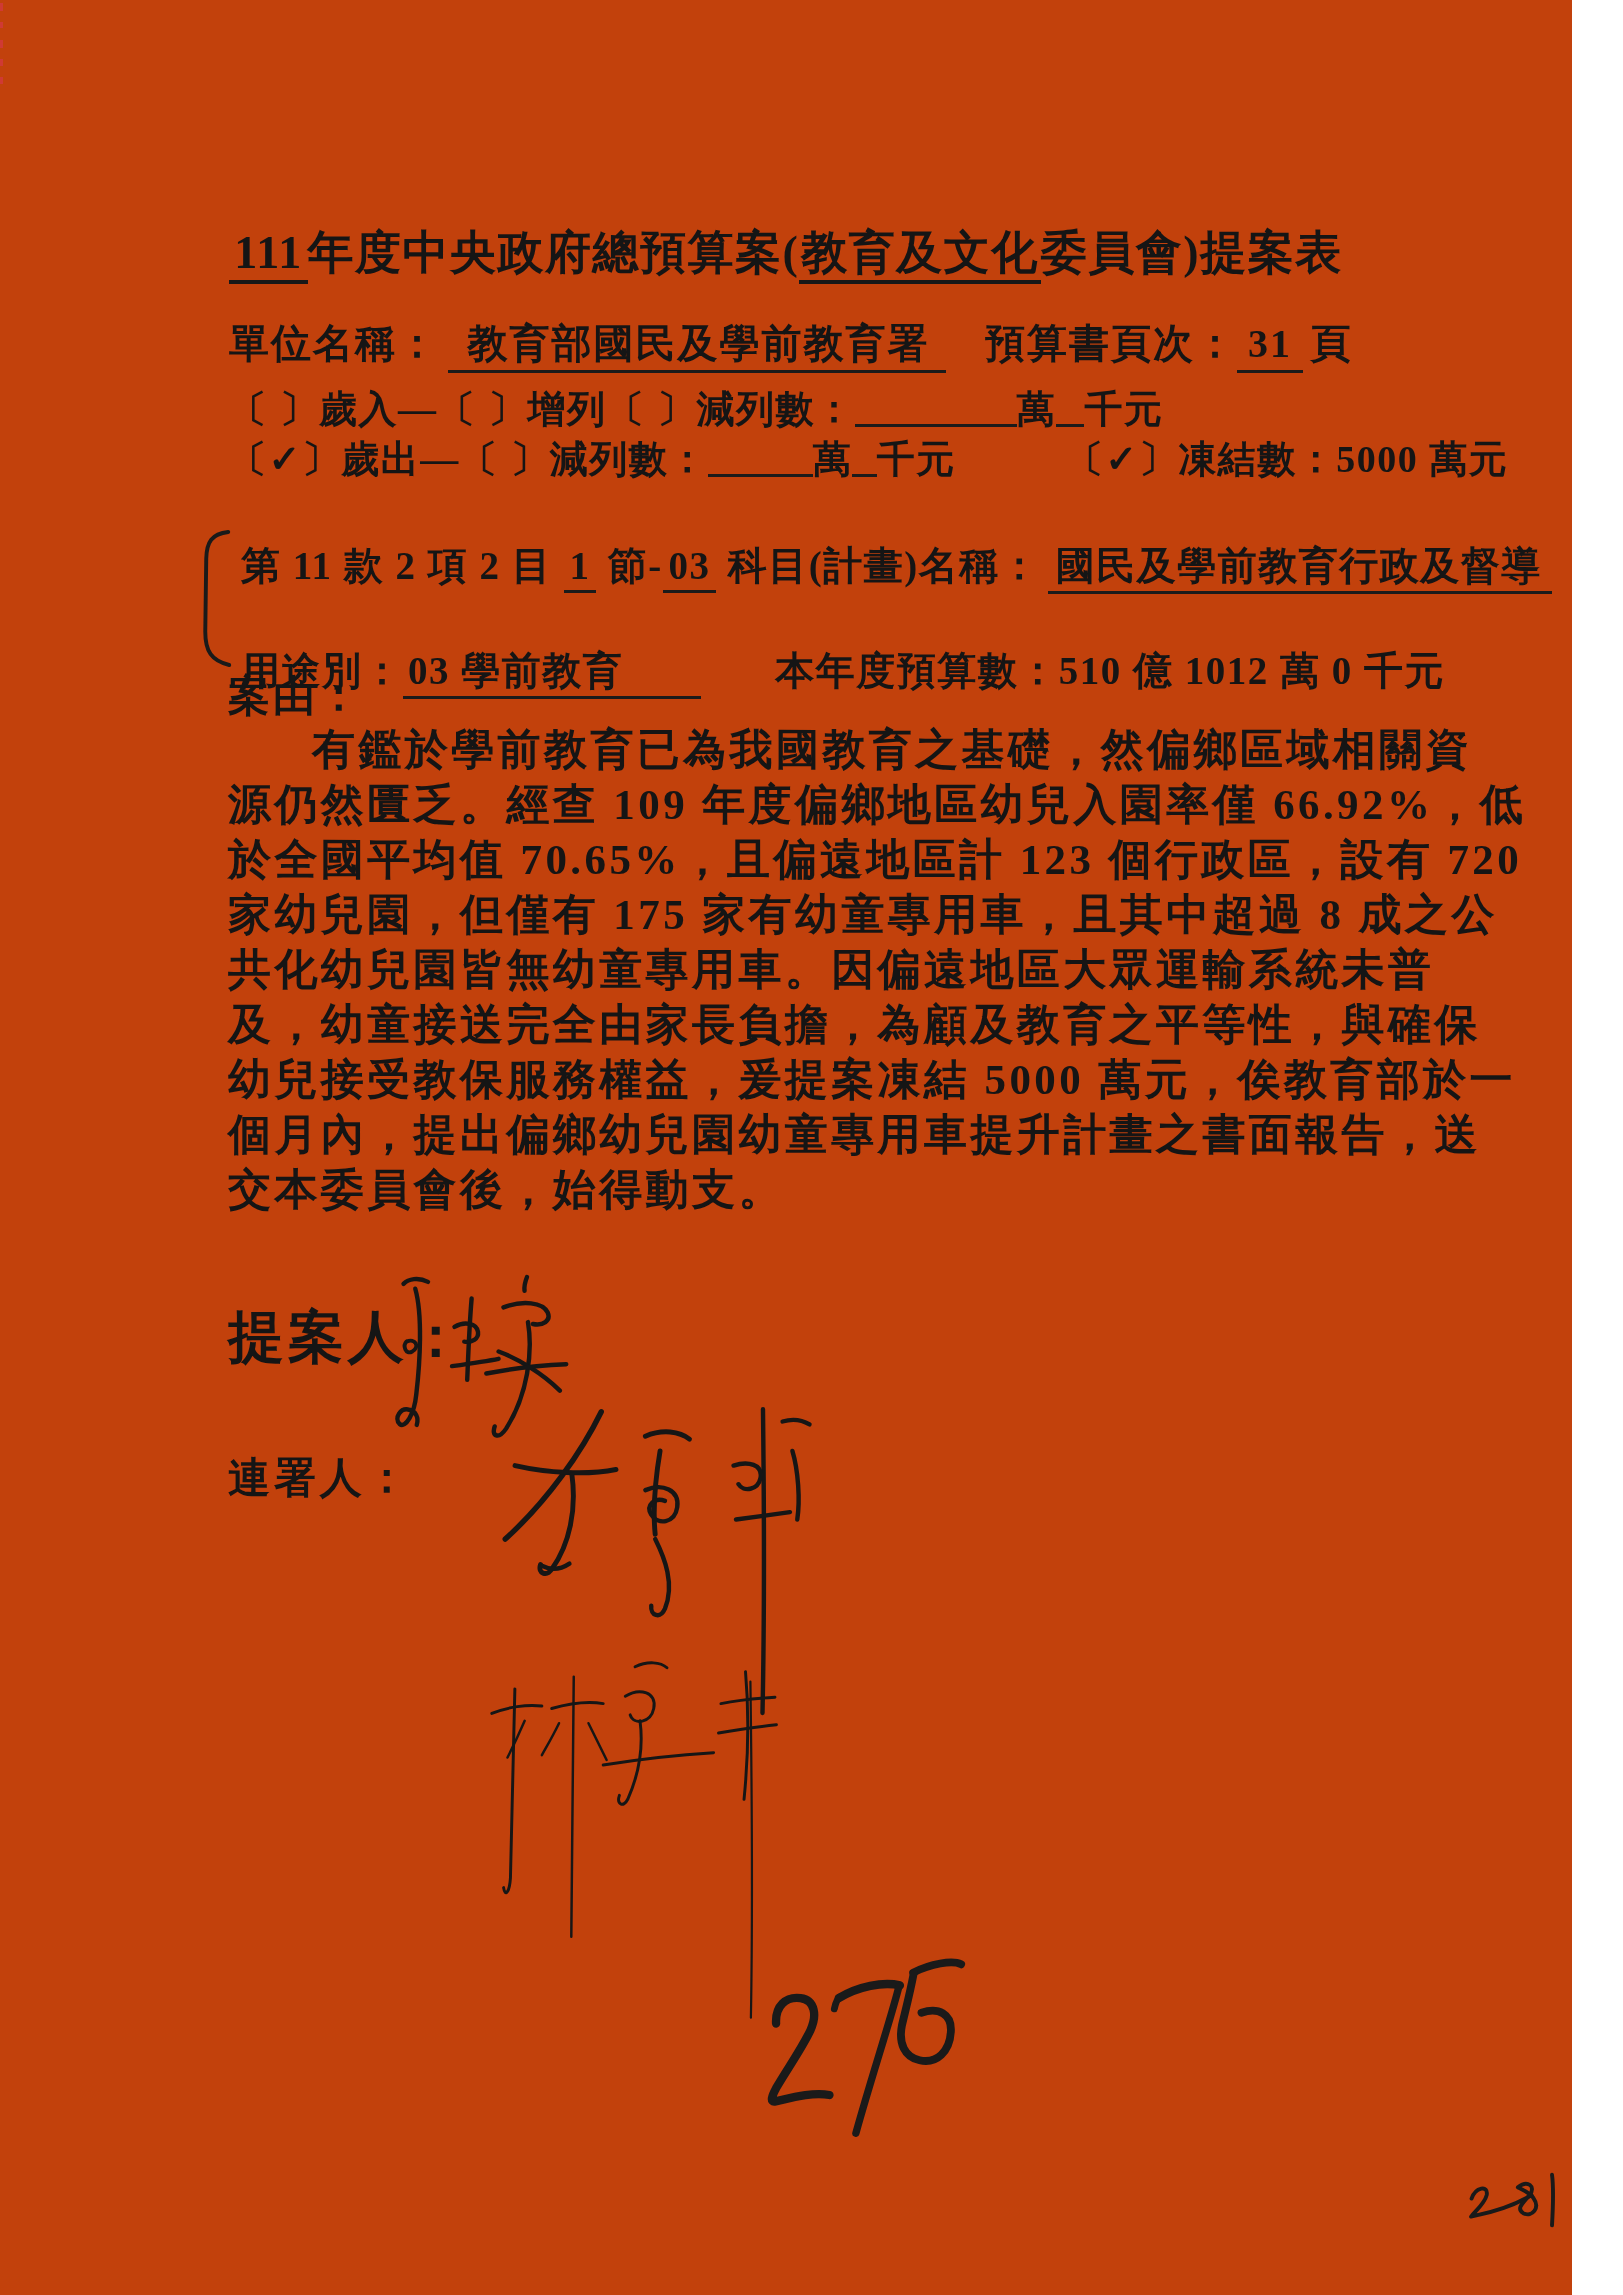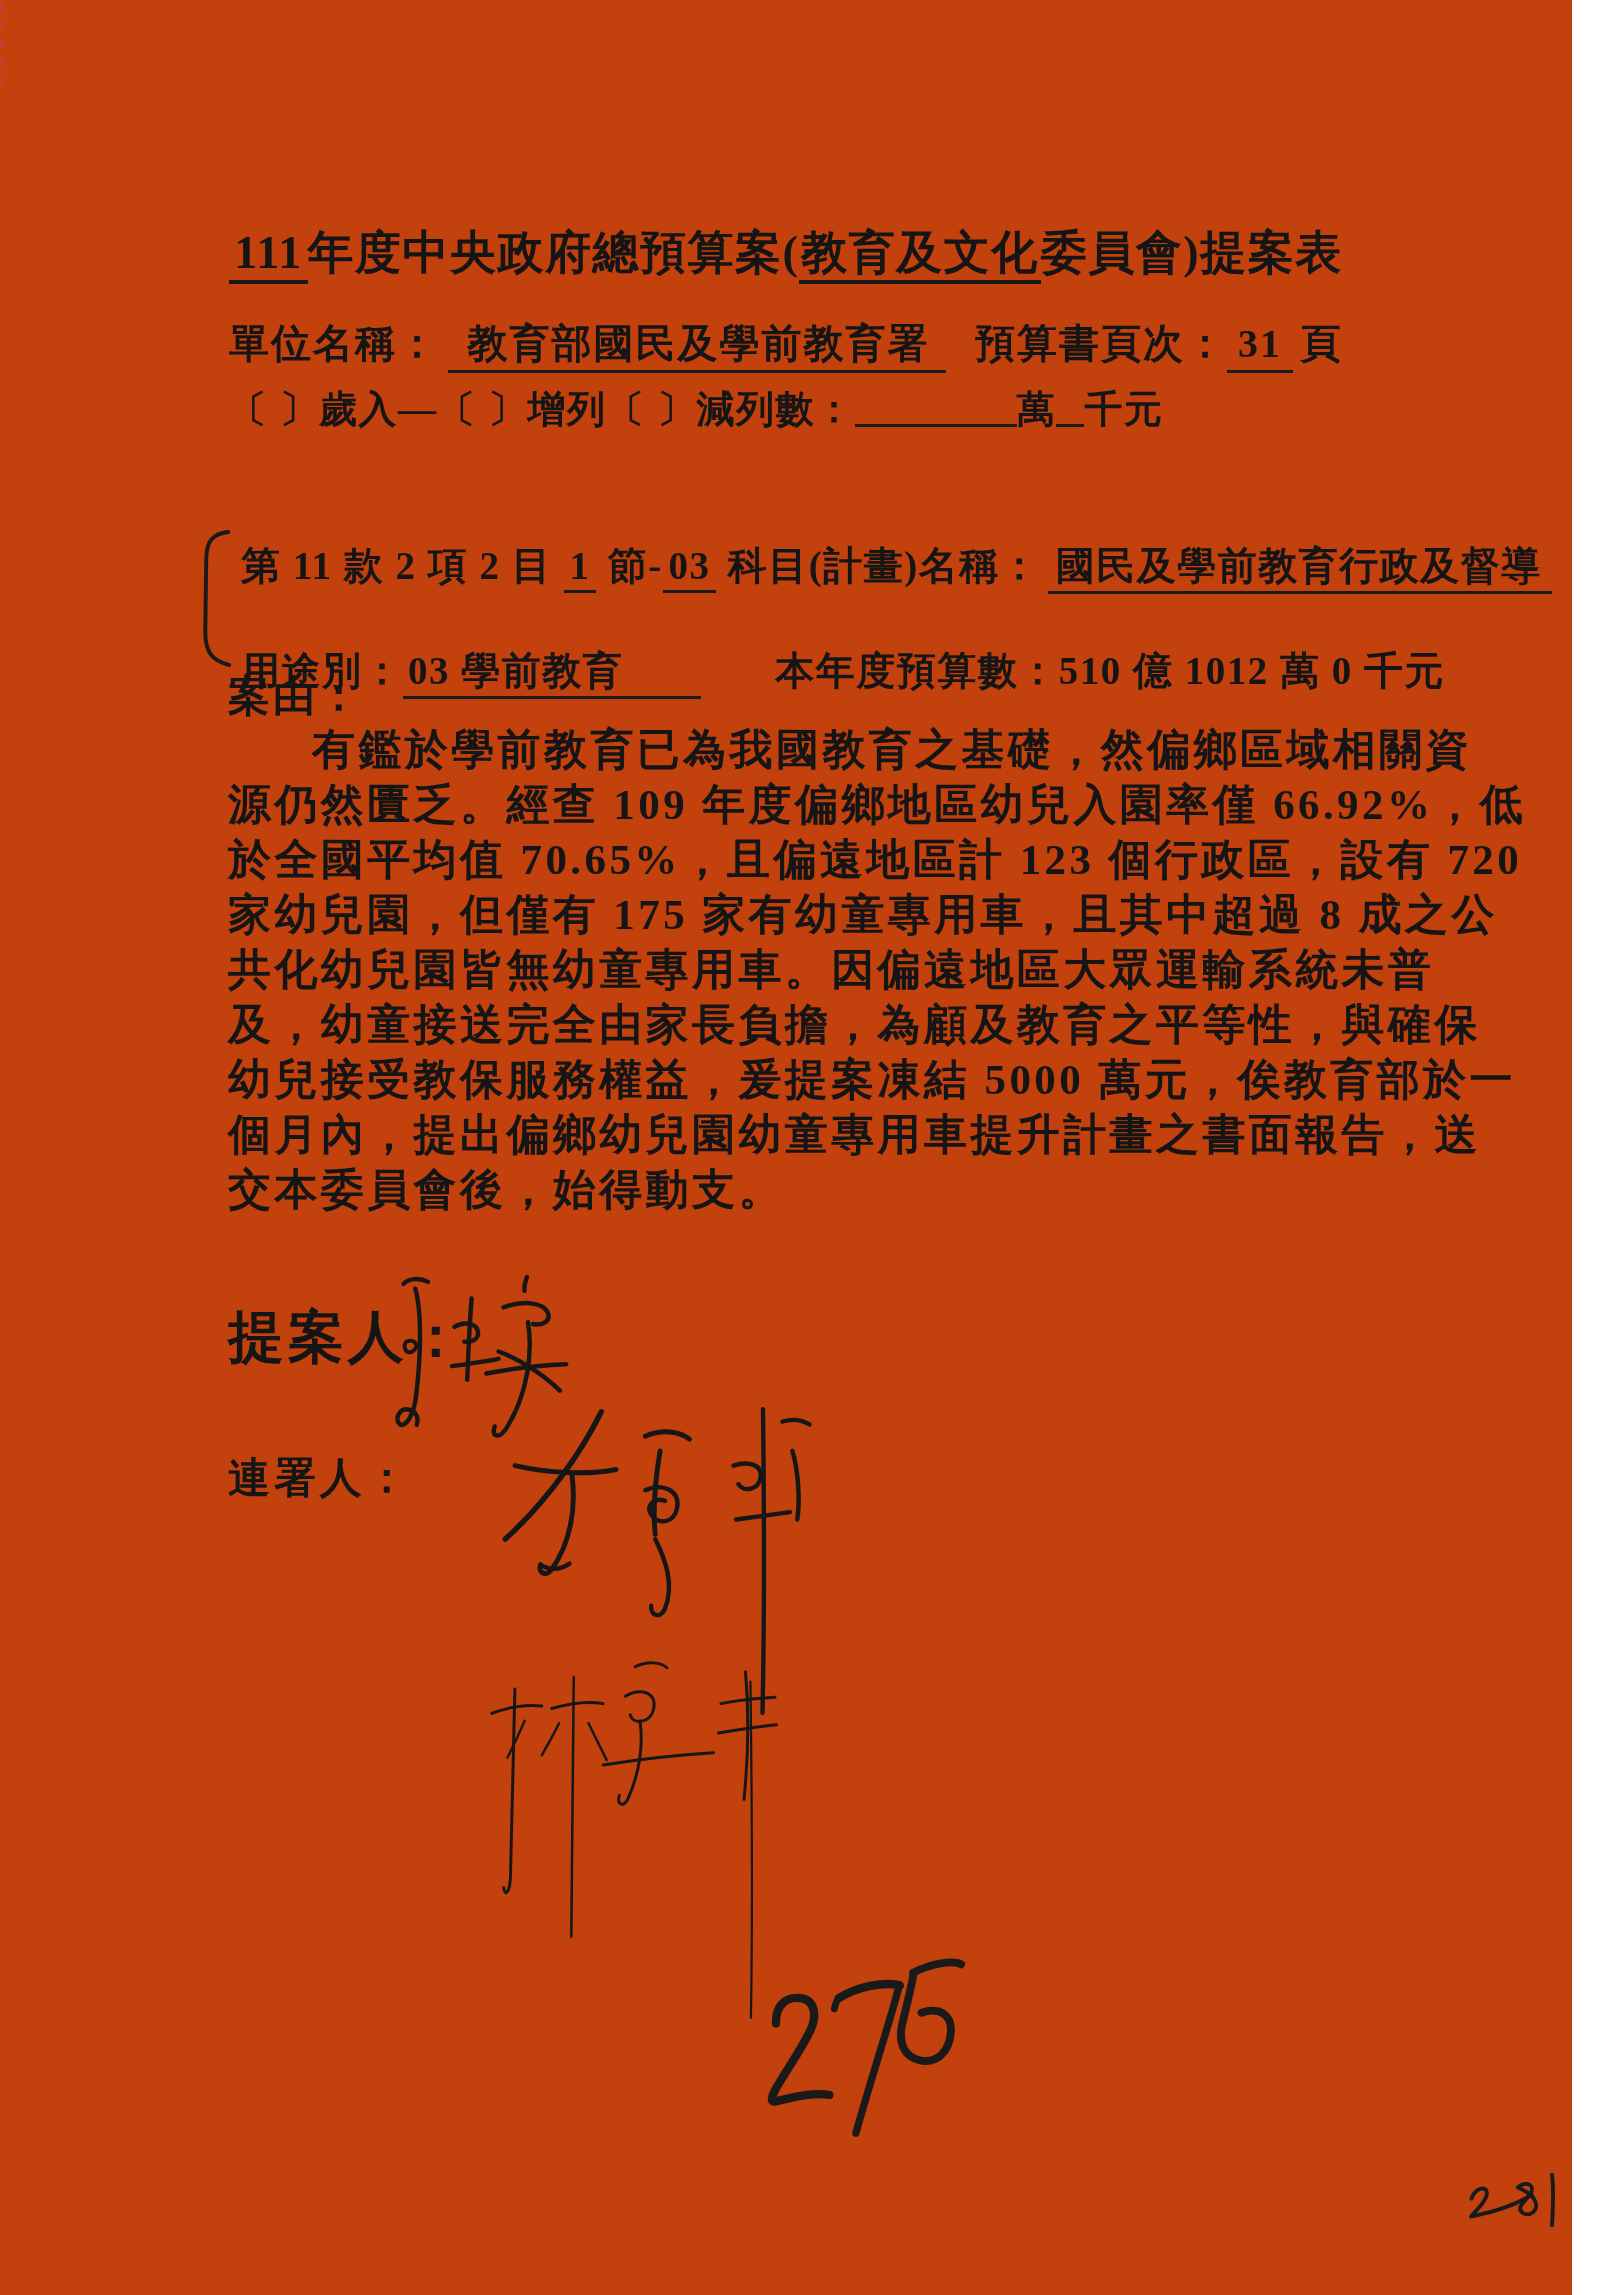--- a/index.html
+++ b/index.html
@@ -21,21 +21,21 @@
   .title{
     position:absolute;left:0;right:0;top:222px;
     text-align:center;font-size:46px;font-weight:700;letter-spacing:1.5px;
   }
   .u-thick{border-bottom:4.4px solid #181818;padding:0 4.9px 2px 4.9px;}
   .u-committee{border-bottom:4.4px solid #181818;padding:0 2px 2px 2px;}
   
   .row{font-weight:600;}
   .unit-row{left:229px;top:316px;font-size:40px;letter-spacing:2px;}
   .unit-value{border-bottom:3.9px solid #1b1b1b;padding:0 16.7px 3.9px 19.6px;margin-left:8.8px;}
-  .page-label{margin-left:29px;}
+  .page-label{margin-left:39px;}
   .page-value{border-bottom:3.4px solid #1b1b1b;padding:0 10.8px 3.9px 10.8px;}
   .page-unit{margin-left:7.8px;}
   .row-a{left:229px;top:384px;font-size:38px;letter-spacing:1.5px;}
   .row-b{left:229px;top:434px;font-size:38px;letter-spacing:1.5px;}
   .blank{display:inline-block;border-bottom:3.9px solid #1b1b1b;vertical-align:-0.12em;height:0.9em;}
   .blank-a1{width:162px;}
   .blank-a2{width:28.4px;}
   .blank-b1{width:105px;}
   .blank-b2{width:24.5px;}
   .freeze-group{margin-left:110px;}
@@ -76,20 +76,23 @@
   </div>
 
   <div class="abs row unit-row">
     <span>單位名稱：</span><span class="unit-value">教育部國民及學前教育署</span><span class="page-label">預算書頁次：</span><span class="page-value">31</span><span class="page-unit">頁</span>
   </div>
 
   <div class="abs row row-a">
     <span>〔 〕</span><span>歲入—</span><span>〔 〕</span><span>增列</span><span>〔 〕</span><span>減列數：</span><span class="blank blank-a1"></span><span>萬</span><span class="blank blank-a2"></span><span>千元</span>
   </div>
 
+  <div class="abs row row-b">
+    <span class="chk">〔✓〕</span><span>歲出—</span><span>〔 〕</span><span>減列數：</span><span class="blank blank-b1"></span><span>萬</span><span class="blank blank-b2"></span><span>千元</span><span class="freeze-group"><span class="chk">〔✓〕</span><span>凍結數：</span><span>5000 萬元</span></span>
+  </div>
 
   <svg class="bracket-svg" width="44" height="142" viewBox="0 0 90 290">
     <path d="M 68,8 C 34,12 24,28 23,62 L 21,212 C 21,252 34,272 70,280" fill="none" stroke="#1a1a1a" stroke-width="8" stroke-linecap="round"></path>
   </svg>
 
   <div class="abs row item-row">
     <span>第 11 款 2 項 2 目 </span><span class="u-num">1</span><span> 節-</span><span class="u-num">03</span><span> 科目(計畫)名稱：</span><span class="u-name">國民及學前教育行政及督導</span>
   </div>
 
   <div class="abs row usage-row">

